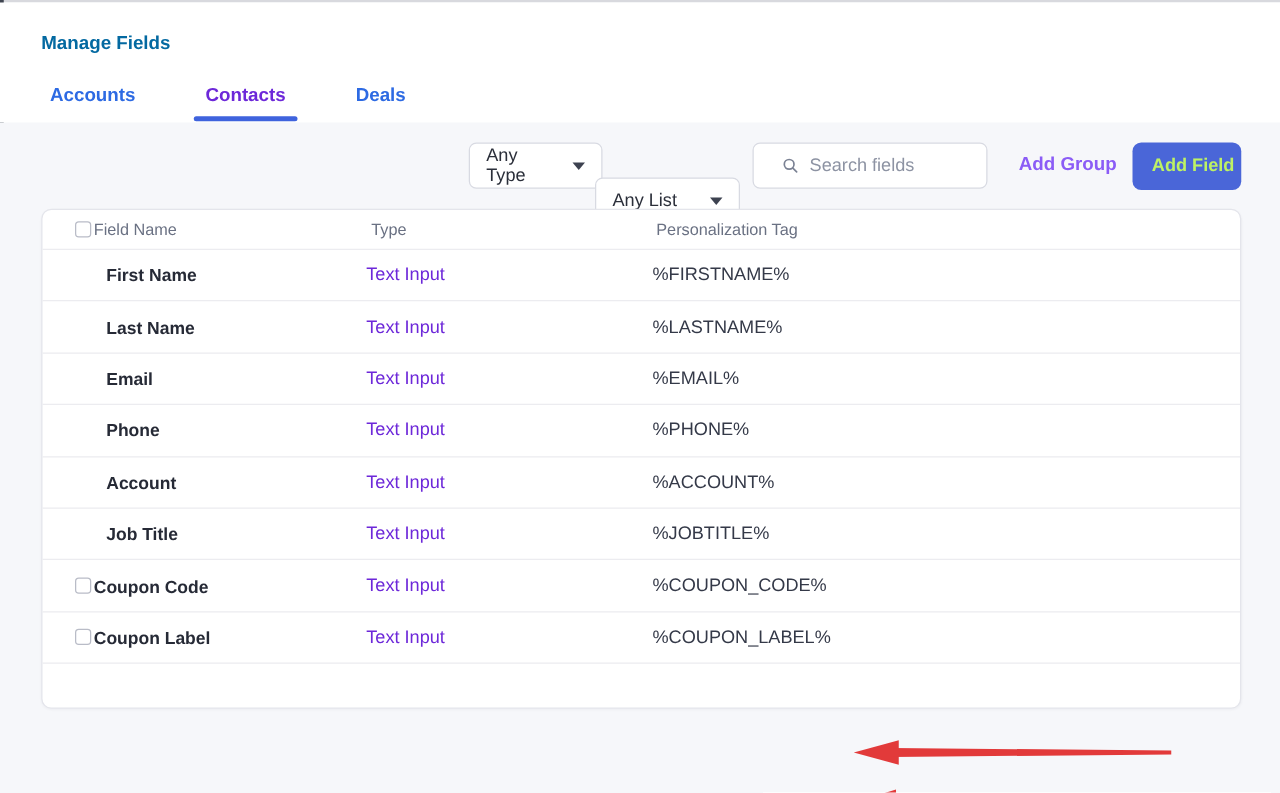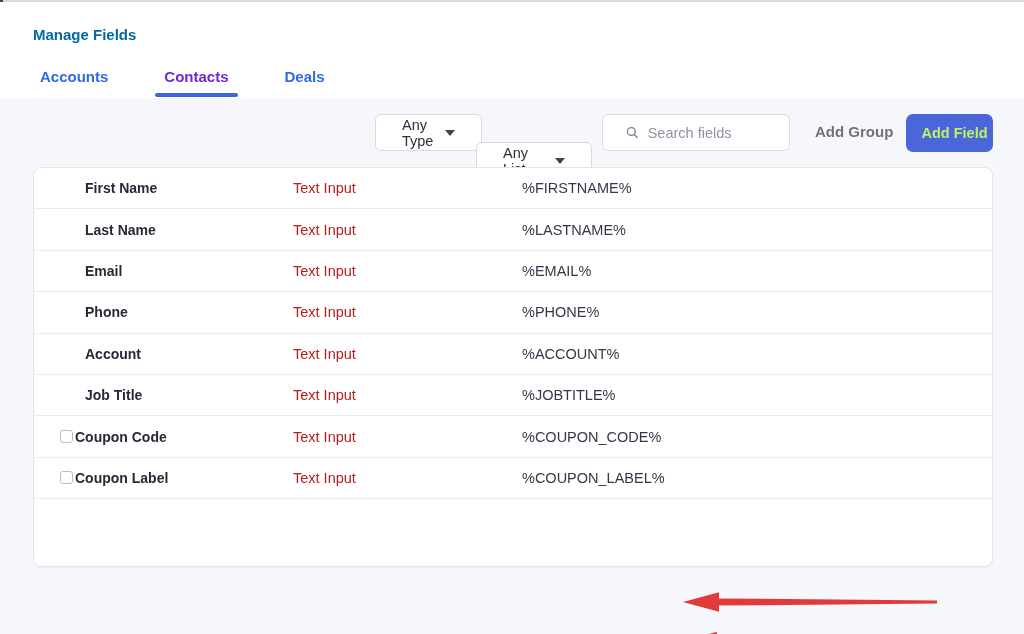--- a/index.html
+++ b/index.html
@@ -27,41 +27,41 @@
   }
 
   
   .content { position:absolute; top:98px; left:0; width:1024px; height:536px; background:#f6f7fa; }
 
   
   .dropdown {
     position:absolute; top:16px; height:37px; background:#ffffff;
     border:1px solid #d8dae2; border-radius:6px;
     display:flex; align-items:center; justify-content:space-between;
-    padding:0 26px; font-size:14.5px; color:#2b2f3a; cursor:pointer;
+    padding:0 13px; font-size:14.5px; color:#2b2f3a; cursor:pointer;
   }
   .dd-type { left:375px; width:107px; }
   .dd-list { left:476px; width:116px;margin-top:28px; }
   .caret-down {
     width:0; height:0; border-left:5px solid transparent; border-right:5px solid transparent;
     border-top:6px solid #3d4250; margin-left:10px;
   }
   .searchbox {
     position:absolute; left:602px; top:16px; width:188px; height:37px;
     background:#ffffff; border:1px solid #d8dae2; border-radius:6px;
     display:flex; align-items:center; padding:0 23px;
   }
   .searchbox input {
     border:none; outline:none; font-family:"Liberation Sans", sans-serif;
     font-size:14.5px; color:#2b2f3a; width:100%; background:transparent; margin-left:9px;
   }
   .searchbox input::placeholder { color:#8d93a3; }
   .add-group {
     position:absolute; left:815px; top:25px; font-size:15px; font-weight:700;
-    color:#737373; cursor:pointer; text-decoration:none;
+    color:#8b5cf6; cursor:pointer; text-decoration:none;
   }
   .add-field {
     position:absolute; left:906px; top:16px; width:87px; height:38px;
     background:#4a66d8; color:#bef264; font-family:"Liberation Sans", sans-serif;
     font-size:14.5px; font-weight:700; border:none; border-radius:7px; cursor:pointer;padding-left:10px;
   }
 
   
   .card {
     position:absolute; left:33px; top:69px; width:960px; height:400px;
@@ -87,21 +87,21 @@
   .col-tag  { position:absolute; left:491px; }
   .col-row, .trow { position:relative; }
   .trow {
     height:41.4px; display:flex; align-items:center;
     border-bottom:1px solid #ececf0; font-size:14.5px; cursor:default;
   }
   .trow:last-child { border-bottom:none; }
   .trow .checkbox { margin-left:26px; }
   .cell-name { font-size:14px; font-weight:700; color:#262a36; margin-left:51px; }
   .trow.has-check .cell-name { margin-left:2px; }
-  .cell-type { position:absolute; left:259px; color:#b91c1c; }
+  .cell-type { position:absolute; left:259px; color:#6d28d9; }
   .cell-tag  { position:absolute; left:488px; color:#343948; }
 
   .arrow-svg { position:absolute; pointer-events:none; }
   .arrow-1 { left:647px; top:422px; }
   .arrow-2 { left:643px; top:459px; transform:rotate(-1.2deg); }
 
   .icon-svg { display:block; }
 </style>
 </head>
 <body>
@@ -137,20 +137,26 @@
       <line x1="9.8" y1="9.8" x2="13.4" y2="13.4" stroke="#7b8294" stroke-width="1.6" stroke-linecap="round"></line>
     </svg>
     <input type="text" placeholder="Search fields" style="">
   </div>
   <a class="add-group">Add Group</a>
   <button class="add-field">Add Field</button>
 
   <div class="card">
 
 
+    <div class="col-row">
+      <span class="checkbox"></span>
+      <span class="col-name">Field Name</span>
+      <span class="col-type">Type</span>
+      <span class="col-tag">Personalization Tag</span>
+    </div>
 
     <div class="trow">
       <span class="cell-name">First Name</span>
       <span class="cell-type">Text Input</span>
       <span class="cell-tag">%FIRSTNAME%</span>
     </div>
     <div class="trow">
       <span class="cell-name">Last Name</span>
       <span class="cell-type">Text Input</span>
       <span class="cell-tag">%LASTNAME%</span>

